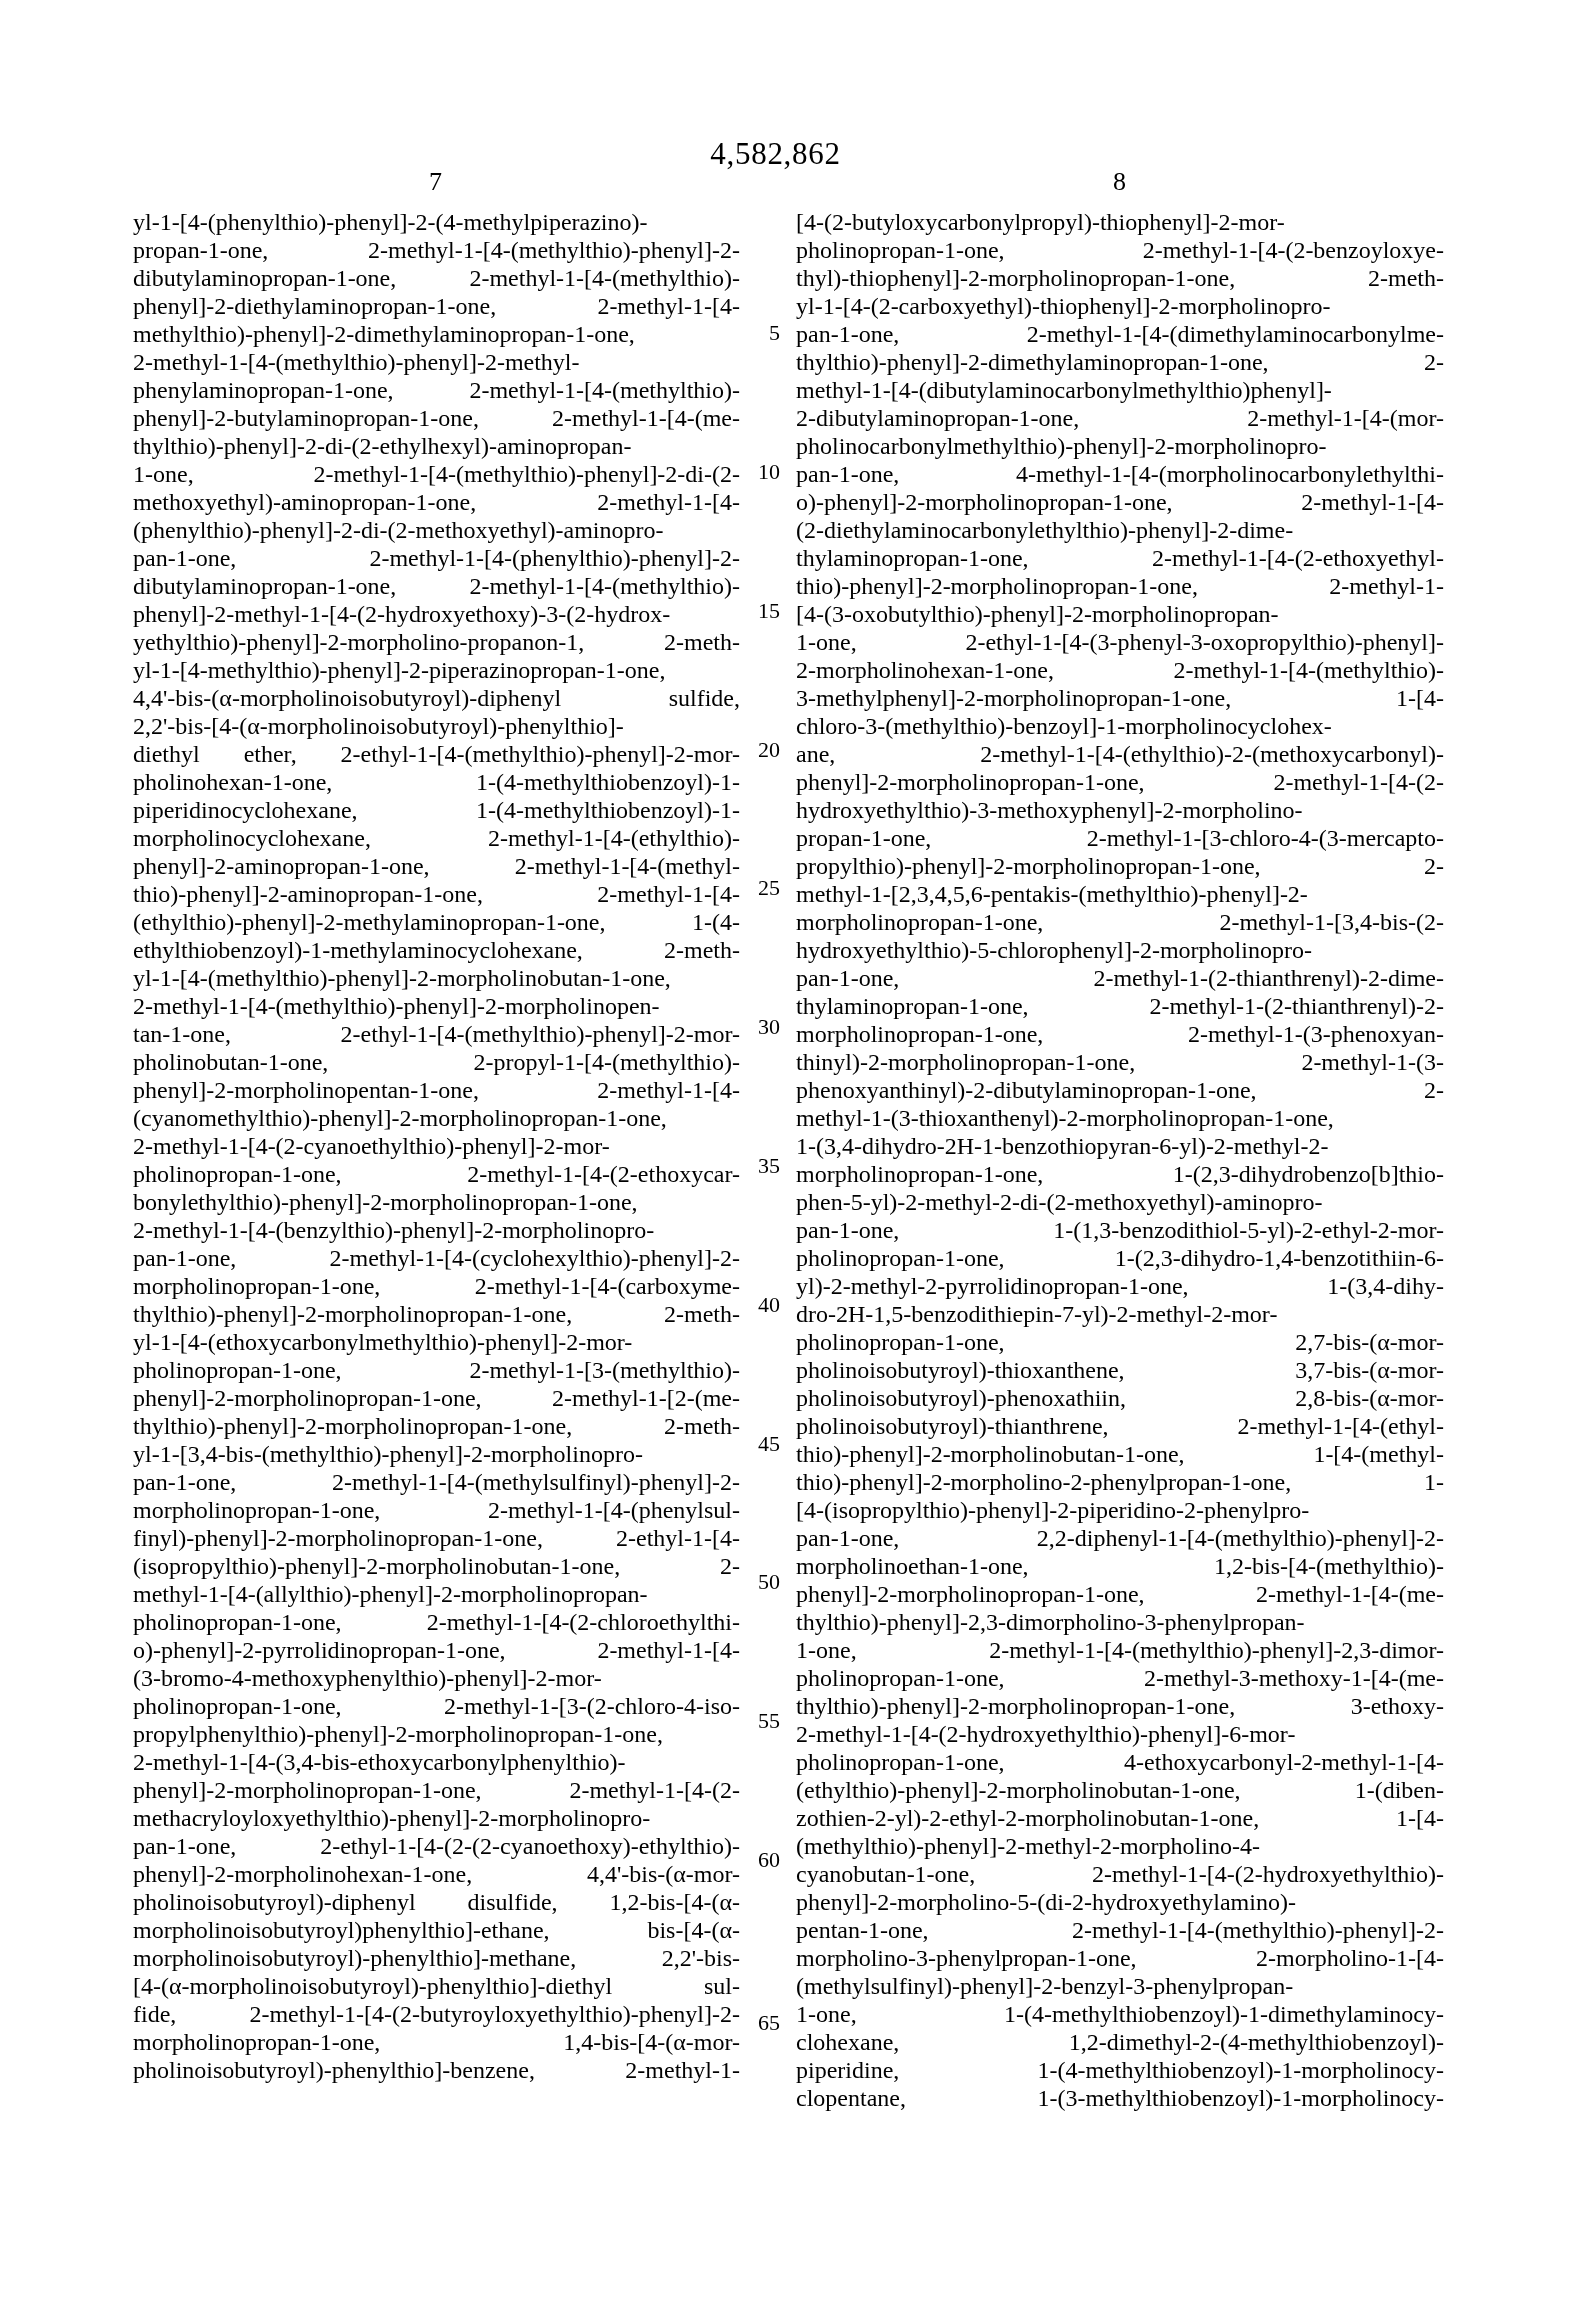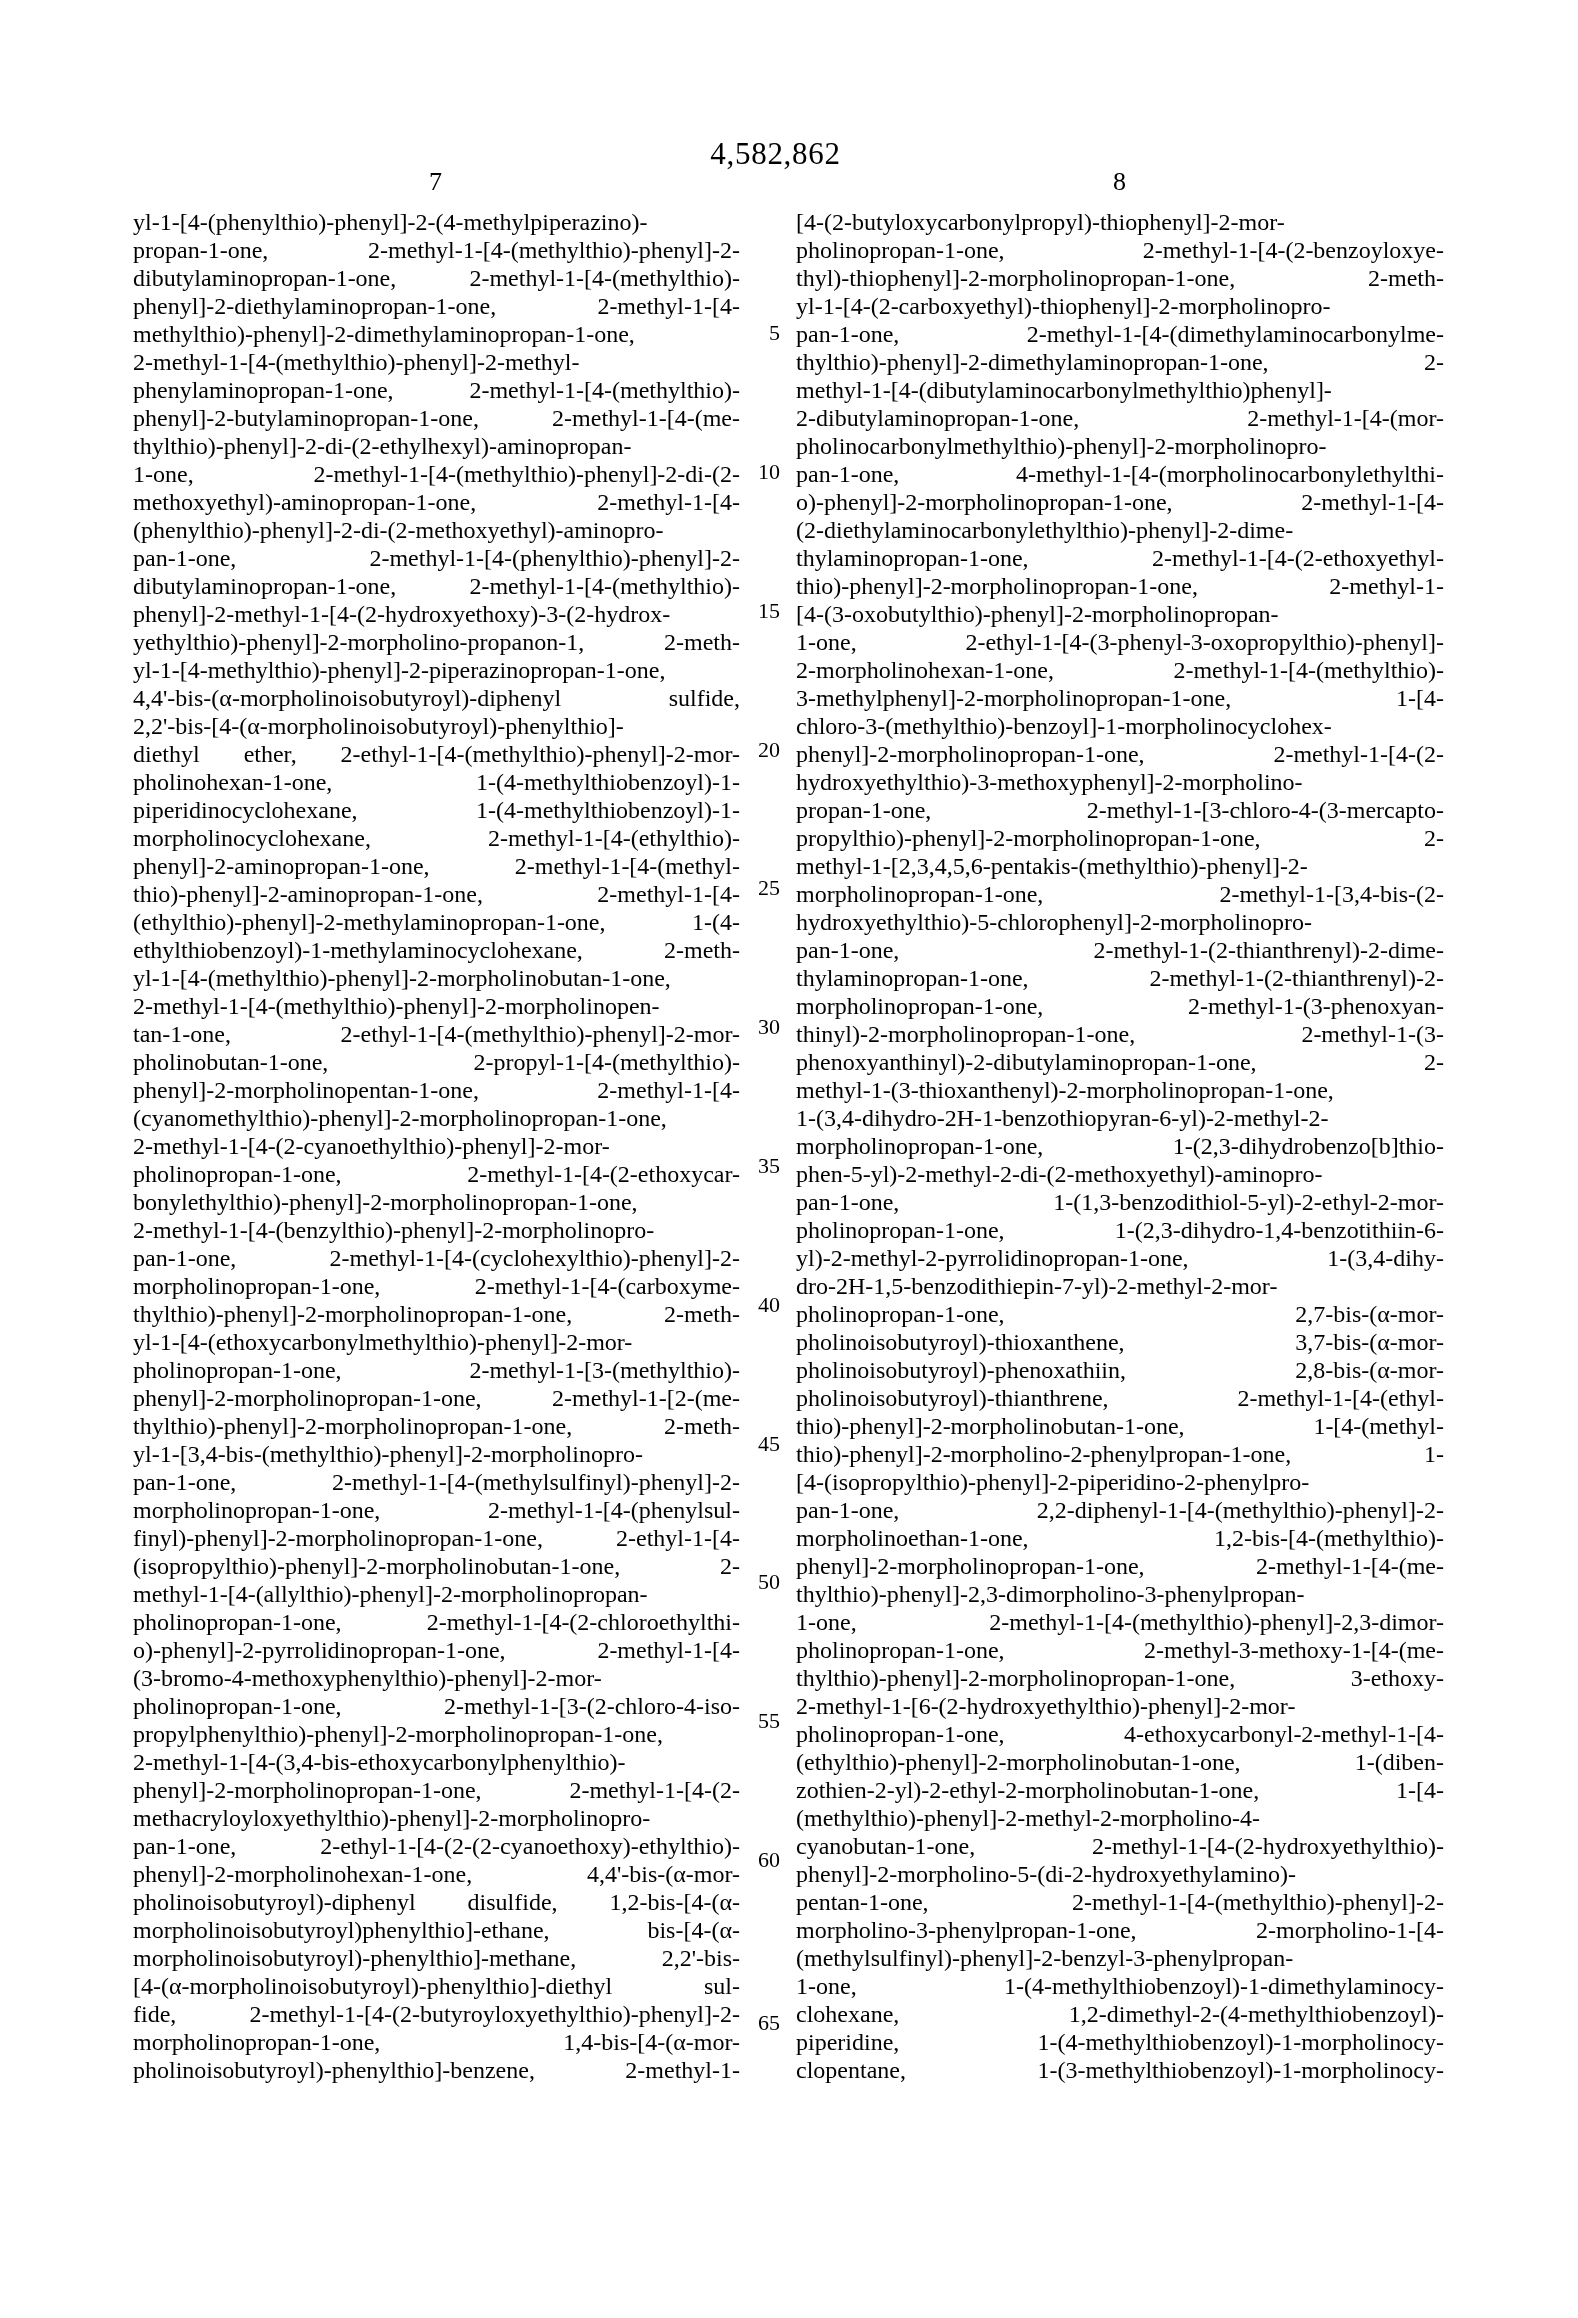--- a/index.html
+++ b/index.html
@@ -175,20 +175,21 @@
       <div class="tline">pan-1-one, 4-methyl-1-[4-(morpholinocarbonylethylthi-</div>
       <div class="tline">o)-phenyl]-2-morpholinopropan-1-one, 2-methyl-1-[4-</div>
       <div class="tline">(2-diethylaminocarbonylethylthio)-phenyl]-2-dime-</div>
       <div class="tline">thylaminopropan-1-one, 2-methyl-1-[4-(2-ethoxyethyl-</div>
       <div class="tline">thio)-phenyl]-2-morpholinopropan-1-one, 2-methyl-1-</div>
       <div class="tline">[4-(3-oxobutylthio)-phenyl]-2-morpholinopropan-</div>
       <div class="tline">1-one, 2-ethyl-1-[4-(3-phenyl-3-oxopropylthio)-phenyl]-</div>
       <div class="tline">2-morpholinohexan-1-one, 2-methyl-1-[4-(methylthio)-</div>
       <div class="tline">3-methylphenyl]-2-morpholinopropan-1-one, 1-[4-</div>
       <div class="tline">chloro-3-(methylthio)-benzoyl]-1-morpholinocyclohex-</div>
+      <div class="tline">ane, 2-methyl-1-[4-(ethylthio)-2-(methoxycarbonyl)-</div>
       <div class="tline">phenyl]-2-morpholinopropan-1-one, 2-methyl-1-[4-(2-</div>
       <div class="tline">hydroxyethylthio)-3-methoxyphenyl]-2-morpholino-</div>
       <div class="tline">propan-1-one, 2-methyl-1-[3-chloro-4-(3-mercapto-</div>
       <div class="tline">propylthio)-phenyl]-2-morpholinopropan-1-one, 2-</div>
       <div class="tline">methyl-1-[2,3,4,5,6-pentakis-(methylthio)-phenyl]-2-</div>
       <div class="tline">morpholinopropan-1-one, 2-methyl-1-[3,4-bis-(2-</div>
       <div class="tline">hydroxyethylthio)-5-chlorophenyl]-2-morpholinopro-</div>
       <div class="tline">pan-1-one, 2-methyl-1-(2-thianthrenyl)-2-dime-</div>
       <div class="tline">thylaminopropan-1-one, 2-methyl-1-(2-thianthrenyl)-2-</div>
       <div class="tline">morpholinopropan-1-one, 2-methyl-1-(3-phenoxyan-</div>
@@ -209,21 +210,21 @@
       <div class="tline">thio)-phenyl]-2-morpholinobutan-1-one, 1-[4-(methyl-</div>
       <div class="tline">thio)-phenyl]-2-morpholino-2-phenylpropan-1-one, 1-</div>
       <div class="tline">[4-(isopropylthio)-phenyl]-2-piperidino-2-phenylpro-</div>
       <div class="tline">pan-1-one, 2,2-diphenyl-1-[4-(methylthio)-phenyl]-2-</div>
       <div class="tline">morpholinoethan-1-one, 1,2-bis-[4-(methylthio)-</div>
       <div class="tline">phenyl]-2-morpholinopropan-1-one, 2-methyl-1-[4-(me-</div>
       <div class="tline">thylthio)-phenyl]-2,3-dimorpholino-3-phenylpropan-</div>
       <div class="tline">1-one, 2-methyl-1-[4-(methylthio)-phenyl]-2,3-dimor-</div>
       <div class="tline">pholinopropan-1-one, 2-methyl-3-methoxy-1-[4-(me-</div>
       <div class="tline">thylthio)-phenyl]-2-morpholinopropan-1-one, 3-ethoxy-</div>
-      <div class="tline">2-methyl-1-[6-(2-hydroxyethylthio)-phenyl]-2-mor-</div>
+      <div class="tline">2-methyl-1-[4-(2-hydroxyethylthio)-phenyl]-6-mor-</div>
       <div class="tline">pholinopropan-1-one, 4-ethoxycarbonyl-2-methyl-1-[4-</div>
       <div class="tline">(ethylthio)-phenyl]-2-morpholinobutan-1-one, 1-(diben-</div>
       <div class="tline">zothien-2-yl)-2-ethyl-2-morpholinobutan-1-one, 1-[4-</div>
       <div class="tline">(methylthio)-phenyl]-2-methyl-2-morpholino-4-</div>
       <div class="tline">cyanobutan-1-one, 2-methyl-1-[4-(2-hydroxyethylthio)-</div>
       <div class="tline">phenyl]-2-morpholino-5-(di-2-hydroxyethylamino)-</div>
       <div class="tline">pentan-1-one, 2-methyl-1-[4-(methylthio)-phenyl]-2-</div>
       <div class="tline">morpholino-3-phenylpropan-1-one, 2-morpholino-1-[4-</div>
       <div class="tline">(methylsulfinyl)-phenyl]-2-benzyl-3-phenylpropan-</div>
       <div class="tline">1-one, 1-(4-methylthiobenzoyl)-1-dimethylaminocy-</div>

